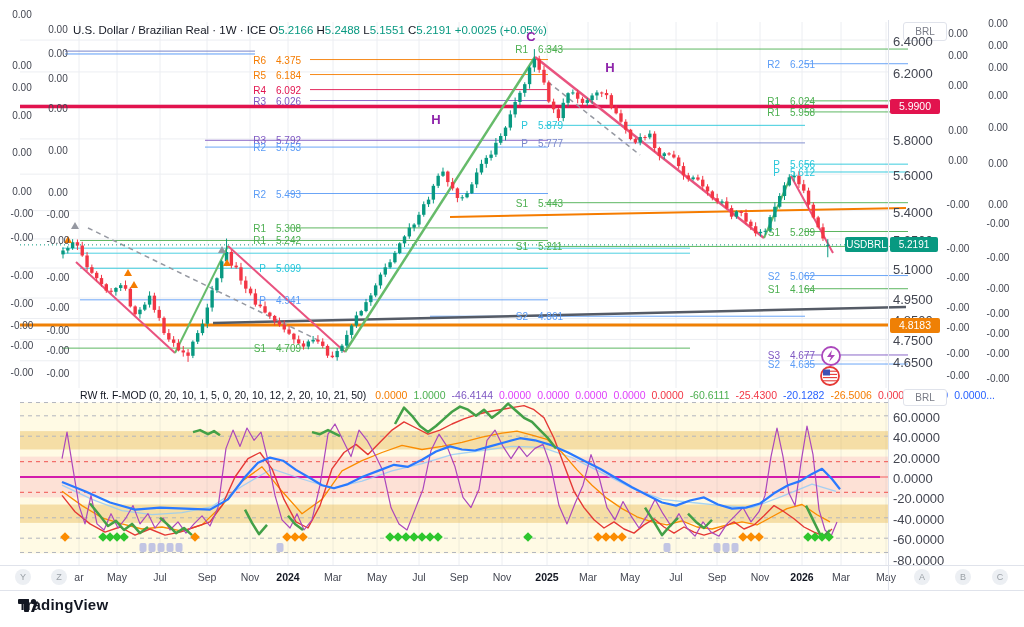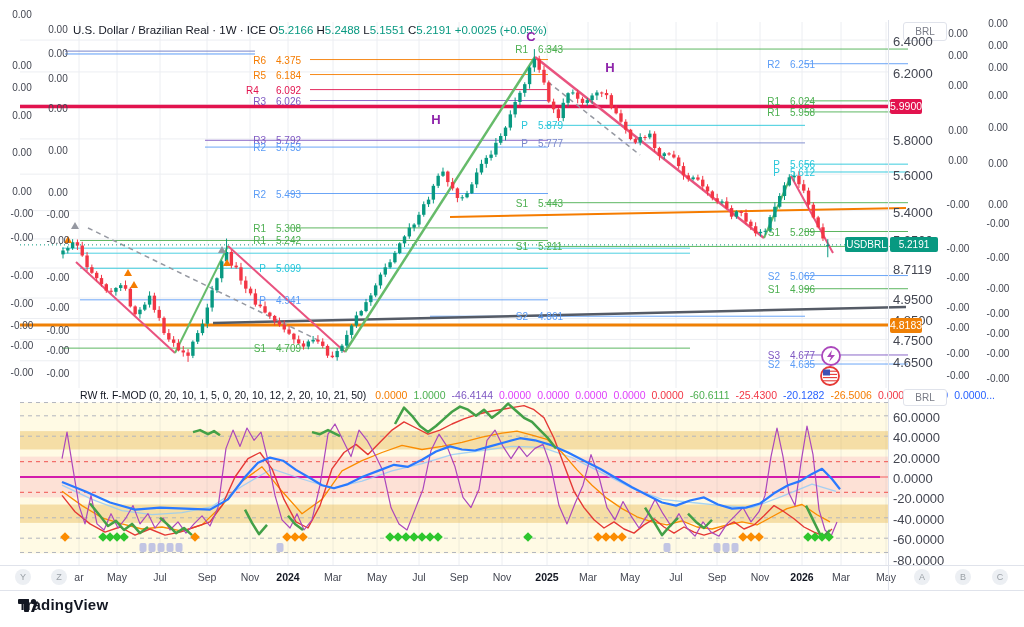--- a/index.html
+++ b/index.html
@@ -8,21 +8,21 @@
   #stage svg{position:absolute;left:0;top:0;}
   .ovl{position:absolute;white-space:nowrap;}
   .watermark{left:18px;top:4px;font-size:10.5px;color:#9598a1;}
   .leg1{left:73px;top:24px;font-size:11.5px;color:#131722;}
   .leg1 .val{color:#089981;}
   .leg1 .ltr{color:#131722;}
   .leg2{left:73px;top:38px;font-size:10.5px;color:#131722;}
   .leg3{left:80px;top:389px;font-size:10.5px;color:#131722;}
   .leg3 span{margin-right:6px;}
   .axis-label{position:absolute;left:893px;font-size:13px;color:#434651;}
-  .badge{position:absolute;left:890px;width:32px;height:15px;border-radius:2px;
+  .badge{position:absolute;left:890px;width:50px;height:15px;border-radius:2px;
          color:#fff;font-size:10.5px;text-align:center;line-height:15px;}
   .sym-badge{position:absolute;height:15px;border-radius:2px;color:#fff;font-size:10px;
          text-align:center;line-height:15px;}
   .brl-btn{position:absolute;left:903px;width:42px;height:17px;border:1px solid #e0e3eb;
          border-radius:3px;background:#fff;color:#787b86;font-size:10px;text-align:center;
          line-height:17px;}
   .zero{position:absolute;font-size:10px;color:#434651;transform:translateX(-50%);}
   .tick{position:absolute;top:571px;font-size:10.5px;color:#434651;transform:translateX(-50%);}
   .tick.year{font-weight:bold;color:#131722;}
   .circ{position:absolute;top:569px;width:16px;height:16px;border-radius:50%;background:#eceff3;
@@ -562,21 +562,21 @@
   </div>
 
   <div class="brl-btn" style="top:22px">BRL</div>
   <div class="brl-btn" style="top:389px;height:15px;line-height:15px;">BRL</div>
 
   <div id="overlays">
       <div class="pl" style="left:246px;top:59.56027202726386px;color:#f57c00;width:20px;text-align:right;">R6</div>
       <div class="pl" style="left:276px;top:59.56027202726386px;color:#f57c00;">4.375</div>
       <div class="pl" style="left:246px;top:74.54682746973867px;color:#f57c00;width:20px;text-align:right;">R5</div>
       <div class="pl" style="left:276px;top:74.54682746973867px;color:#f57c00;">6.184</div>
-      <div class="pl" style="left:246px;top:89.59565922695288px;color:#e2134e;width:20px;">R4</div>
+      <div class="pl" style="left:246px;top:89.59565922695288px;color:#e2134e;width:20px;text-align:right;">R4</div>
       <div class="pl" style="left:276px;top:89.59565922695288px;color:#e2134e;">6.092</div>
       <div class="pl" style="left:246px;top:100.532225529058px;color:#7e57c2;width:20px;text-align:right;">R3</div>
       <div class="pl" style="left:276px;top:100.532225529058px;color:#7e57c2;">6.026</div>
       <div class="pl" style="left:246px;top:140.29643429625116px;color:#7e57c2;width:20px;text-align:right;">R3</div>
       <div class="pl" style="left:276px;top:140.29643429625116px;color:#7e57c2;">5.792</div>
       <div class="pl" style="left:246px;top:147.0796562873188px;color:#5b9cf6;width:20px;text-align:right;">R2</div>
       <div class="pl" style="left:276px;top:147.0796562873188px;color:#5b9cf6;">5.753</div>
       <div class="pl" style="left:246px;top:193.5115474220745px;color:#5b9cf6;width:20px;text-align:right;">R2</div>
       <div class="pl" style="left:276px;top:193.5115474220745px;color:#5b9cf6;">5.493</div>
       <div class="pl" style="left:246px;top:227.9080230641589px;color:#4caf50;width:20px;text-align:right;">R1</div>
@@ -609,35 +609,35 @@
       <div class="pl" style="left:790px;top:111.92620629174507px;color:#4caf50;">5.958</div>
       <div class="pl" style="left:760px;top:164.15220369135136px;color:#26c6da;width:20px;text-align:right;">P</div>
       <div class="pl" style="left:790px;top:164.15220369135136px;color:#26c6da;">5.656</div>
       <div class="pl" style="left:760px;top:171.99320911082464px;color:#26c6da;width:20px;text-align:right;">P</div>
       <div class="pl" style="left:790px;top:171.99320911082464px;color:#26c6da;">5.612</div>
       <div class="pl" style="left:760px;top:231.50829114782164px;color:#4caf50;width:20px;text-align:right;">S1</div>
       <div class="pl" style="left:790px;top:231.50829114782164px;color:#4caf50;">5.289</div>
       <div class="pl" style="left:760px;top:275.551291228576px;color:#5b9cf6;width:20px;text-align:right;">S2</div>
       <div class="pl" style="left:790px;top:275.551291228576px;color:#5b9cf6;">5.062</div>
       <div class="pl" style="left:760px;top:288.72785736761534px;color:#4caf50;width:20px;text-align:right;">S1</div>
-      <div class="pl" style="left:790px;top:288.72785736761534px;color:#4caf50;">4.996</div>
+      <div class="pl" style="left:790px;top:288.72785736761534px;color:#4caf50;">4.164</div>
       <div class="pl" style="left:760px;top:354.9724937412759px;color:#7e57c2;width:20px;text-align:right;">S3</div>
       <div class="pl" style="left:790px;top:354.9724937412759px;color:#7e57c2;">4.677</div>
       <div class="pl" style="left:760px;top:364.02925618611016px;color:#5b9cf6;width:20px;text-align:right;">S2</div>
       <div class="pl" style="left:790px;top:364.02925618611016px;color:#5b9cf6;">4.635</div>
       <div class="ann" style="left:531px;top:36px;">C</div>
       <div class="ann" style="left:610px;top:67px;">H</div>
       <div class="ann" style="left:436px;top:119px;">H</div>
       <div class="axis-label" style="top:34.07681767291115px;">6.4000</div>
       <div class="axis-label" style="top:65.95251078075012px;">6.2000</div>
       <div class="axis-label" style="top:132.91065077741678px;">5.8000</div>
       <div class="axis-label" style="top:168.14233586793193px;">5.6000</div>
       <div class="axis-label" style="top:204.65545061549028px;">5.4000</div>
       <div class="axis-label" style="top:232.93901109005333px;">5.2500</div>
-      <div class="axis-label" style="top:262.04249811079876px;">8.7119</div>
+      <div class="axis-label" style="top:262.04249811079876px;">5.1000</div>
       <div class="axis-label" style="top:292.0148731130787px;">4.9500</div>
       <div class="axis-label" style="top:312.5053802308107px;">4.8500</div>
       <div class="axis-label" style="top:333.4228034812638px;">4.7500</div>
       <div class="axis-label" style="top:354.7853115223379px;">4.6500</div>
       <div class="axis-label" style="top:409.8px;">60.0000</div>
       <div class="axis-label" style="top:430.2px;">40.0000</div>
       <div class="axis-label" style="top:450.6px;">20.0000</div>
       <div class="axis-label" style="top:471px;">0.0000</div>
       <div class="axis-label" style="top:491.4px;">-20.0000</div>
       <div class="axis-label" style="top:511.79999999999995px;">-40.0000</div>

